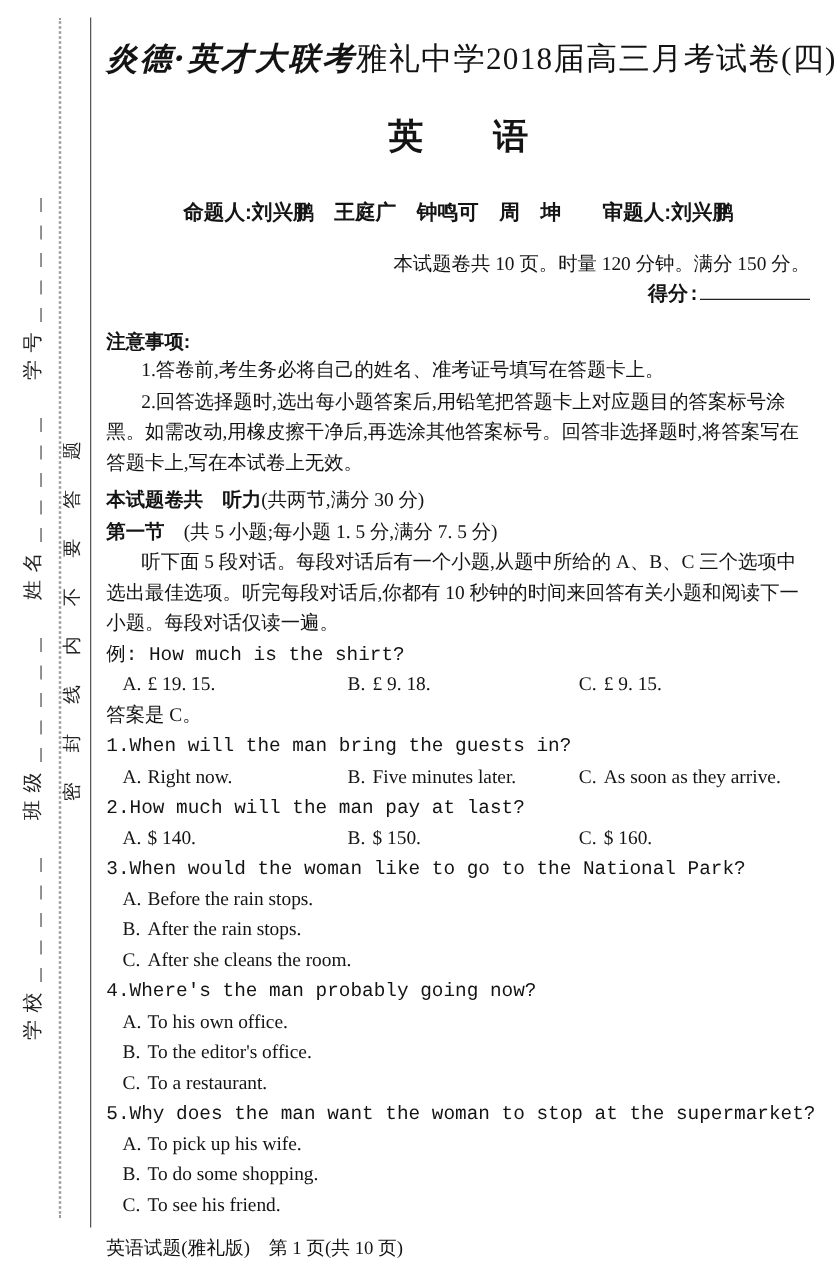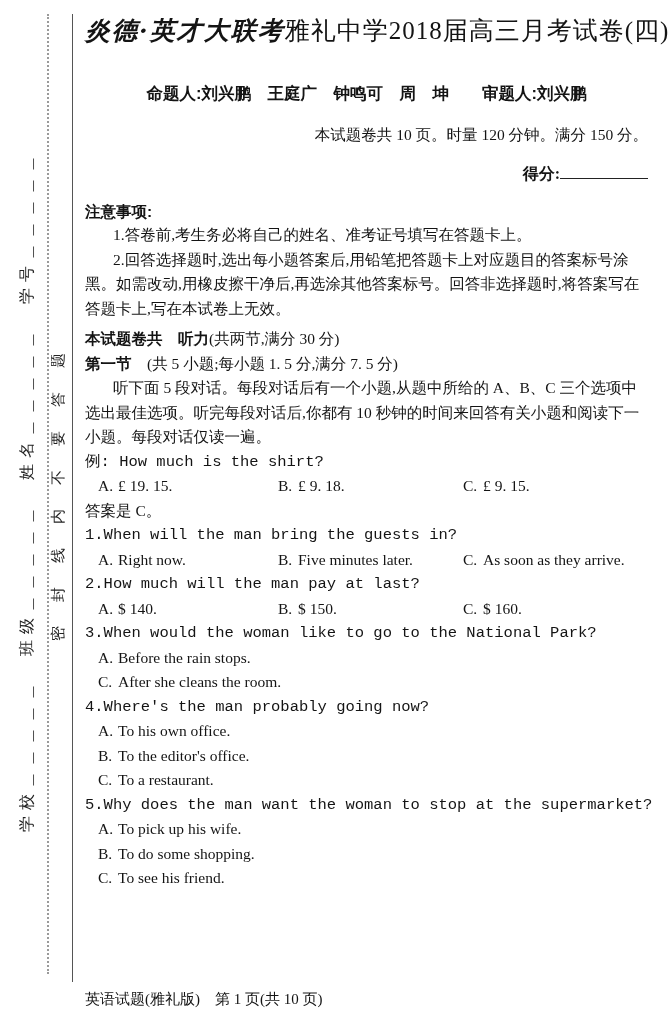--- a/index.html
+++ b/index.html
@@ -37,21 +37,21 @@
     left:-102px;top:474px;width:320px;height:22px;
     font-size:15px;letter-spacing:24px;color:#222;
     line-height:22px;
   }
   
   .content{
     position:absolute;left:85px;top:14px;width:563px;
     font-size:15.5px;line-height:24.5px;
   }
   .title{
-    text-align:left;
+    margin-top:16px;text-align:left;
     font-size:25px;line-height:34px;letter-spacing:1px;
     white-space:nowrap;
   }
   .title .calli{
     font-weight:bold;font-style:italic;
     font-family:"DejaVu Serif","Liberation Serif",serif;
     letter-spacing:2px;
   }
   .subject{
     margin-top:28px;text-align:center;
@@ -62,22 +62,22 @@
   .setters{
     margin-top:34px;text-align:center;
     font-family:"Liberation Sans","DejaVu Sans",sans-serif;
     font-weight:bold;font-size:16.5px;line-height:22px;
     white-space:nowrap;
   }
   .paper-info{
     margin-top:20px;text-align:right;font-size:15.5px;line-height:22px;
   }
   .score-row{
-    margin-top:16px;text-align:right;line-height:22px;
-    font-family:Liberation Serif, serif;
+    text-align:right;line-height:22px;
+    font-family:Liberation Mono, monospace;
     font-weight:bold;font-size:16px;
   }
   .score-blank{
     display:inline-block;width:88px;height:16px;
     border-bottom:1.5px solid #222;vertical-align:baseline;
   }
   .bold-cn{
     font-family:"Liberation Sans","DejaVu Sans",sans-serif;
     font-weight:bold;
   }
@@ -107,20 +107,21 @@
 <div class="dotted-line"></div>
 <div class="rot seal-col">密封线内不要答题</div>
 <div class="border-line"></div>
 
 <div class="content">
 
   <div class="title">
     <span class="calli">炎德·英才大联考</span><span>雅礼中学2018届高三月考试卷(四)</span>
   </div>
 
+  <div class="subject">英　语</div>
 
   <div class="setters">命题人:刘兴鹏　王庭广　钟鸣可　周　坤　　审题人:刘兴鹏</div>
 
   <div class="paper-info">本试题卷共 10 页。时量 120 分钟。满分 150 分。</div>
 
   <div class="score-row">
     <span>得分:</span><span class="score-blank"></span>
   </div>
 
   <p class="notice-heading bold-cn">注意事项:</p>
@@ -161,20 +162,21 @@
     <div class="opt-row">
       <span class="opt-col-a"><span class="opt-label">A.</span><span>$ 140.</span></span>
       <span class="opt-col-b"><span class="opt-label">B.</span><span>$ 150.</span></span>
       <span class="opt-col-c"><span class="opt-label">C.</span><span>$ 160.</span></span>
     </div>
   </div>
 
   <div>
     <p class="q-line"><span class="q-num">3.</span><span>When would the woman like to go to the National Park?</span></p>
     <p class="opt-stack"><span class="opt-label">A.</span><span>Before the rain stops.</span></p>
+    <p class="opt-stack"><span class="opt-label">B.</span><span>After the rain stops.</span></p>
     <p class="opt-stack"><span class="opt-label">C.</span><span>After she cleans the room.</span></p>
   </div>
 
   <div>
     <p class="q-line"><span class="q-num">4.</span><span>Where's the man probably going now?</span></p>
     <p class="opt-stack"><span class="opt-label">A.</span><span>To his own office.</span></p>
     <p class="opt-stack"><span class="opt-label">B.</span><span>To the editor's office.</span></p>
     <p class="opt-stack"><span class="opt-label">C.</span><span>To a restaurant.</span></p>
   </div>
 

